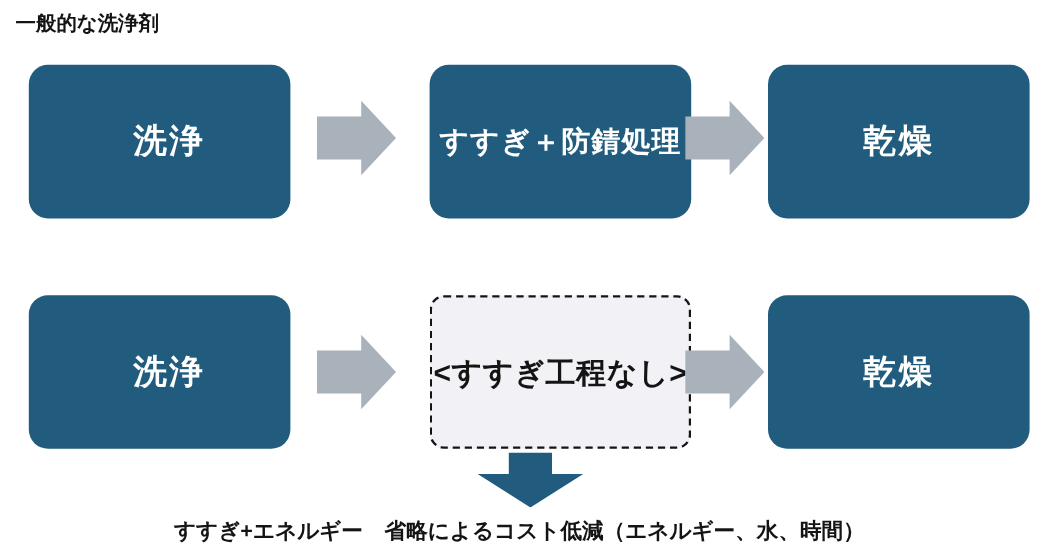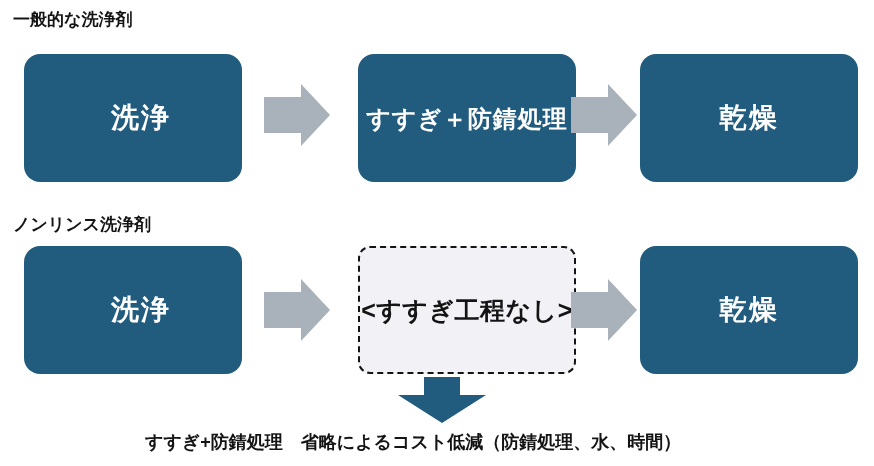--- a/index.html
+++ b/index.html
@@ -109,21 +109,20 @@
   </div>
 
   <svg class="arrow-right ar-r1 ar-g2" viewBox="0 0 66 62" aria-hidden="true">
     <polygon points="0,13 37,13 37,0 66,31 37,62 37,49 0,49"></polygon>
   </svg>
 
   <div class="box solid r1 c3">
     <span class="big-step">乾燥</span>
   </div>
 
-  <div class="row-label label-r2">ノンリンス洗浄剤</div>
 
   <div class="box solid r2 c1">
     <span class="big-step">洗浄</span>
   </div>
 
   <svg class="arrow-right ar-r2 ar-g1" viewBox="0 0 66 62" aria-hidden="true">
     <polygon points="0,13 37,13 37,0 66,31 37,62 37,49 0,49"></polygon>
   </svg>
 
   <div class="box dashed r2 c2">
@@ -135,15 +134,15 @@
   </svg>
 
   <div class="box solid r2 c3">
     <span class="big-step">乾燥</span>
   </div>
 
   <svg class="arrow-down" viewBox="0 0 88 46" aria-hidden="true">
     <polygon points="26,0 62,0 62,18 88,18 44,46 0,18 26,18"></polygon>
   </svg>
 
-  <div class="footnote">すすぎ+防錆処理　省略によるコスト低減（防錆処理、水、時間）</div>
+  <div class="footnote">すすぎ+エネルギー　省略によるコスト低減（エネルギー、水、時間）</div>
 
 </div>
 
 </body></html>

